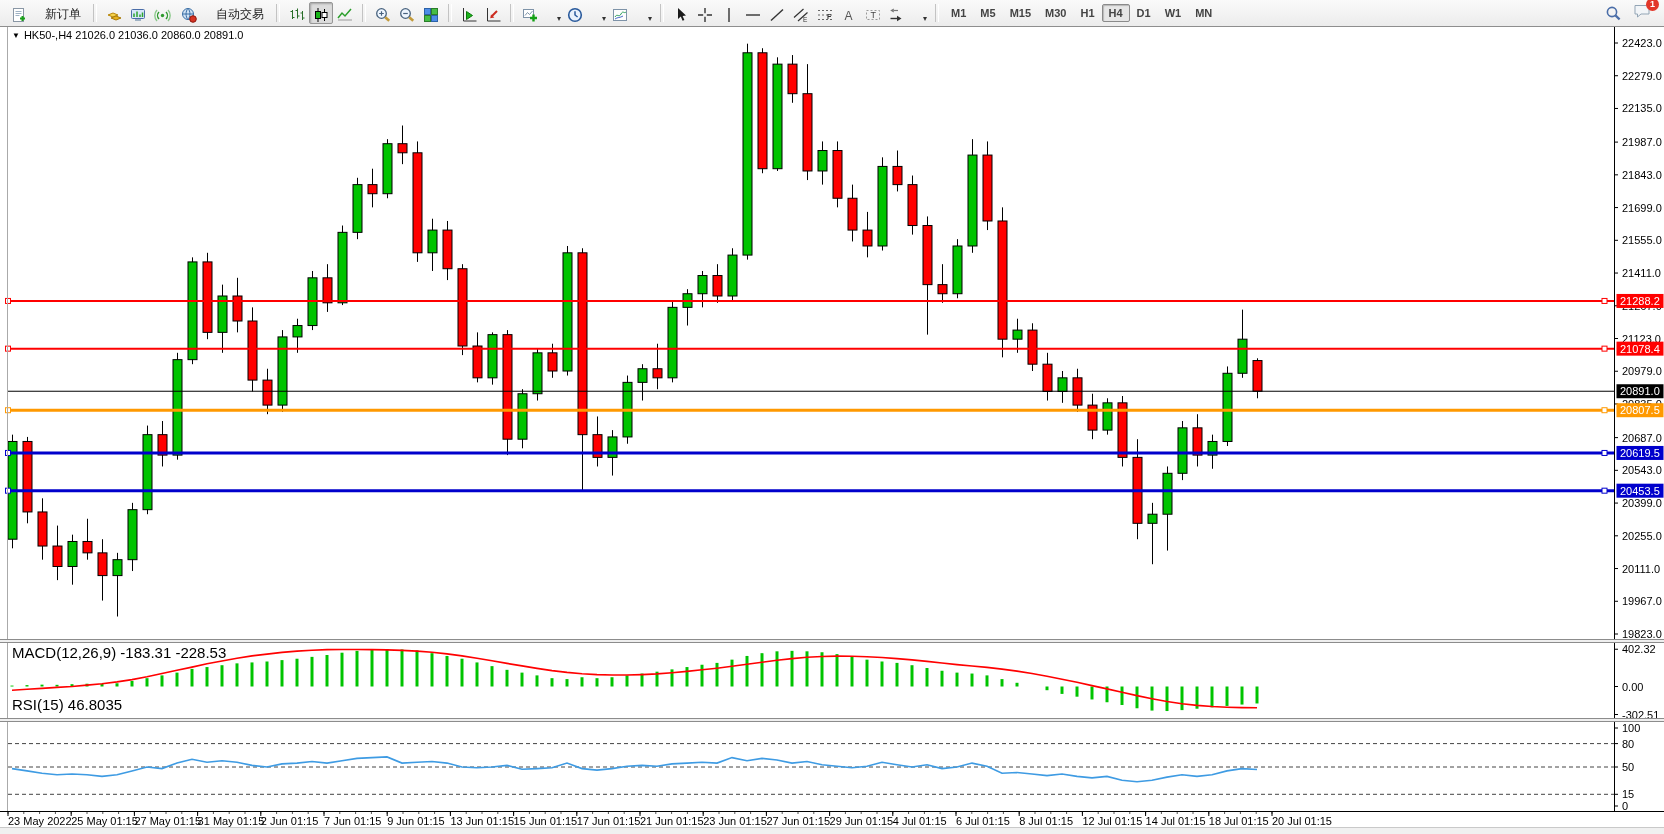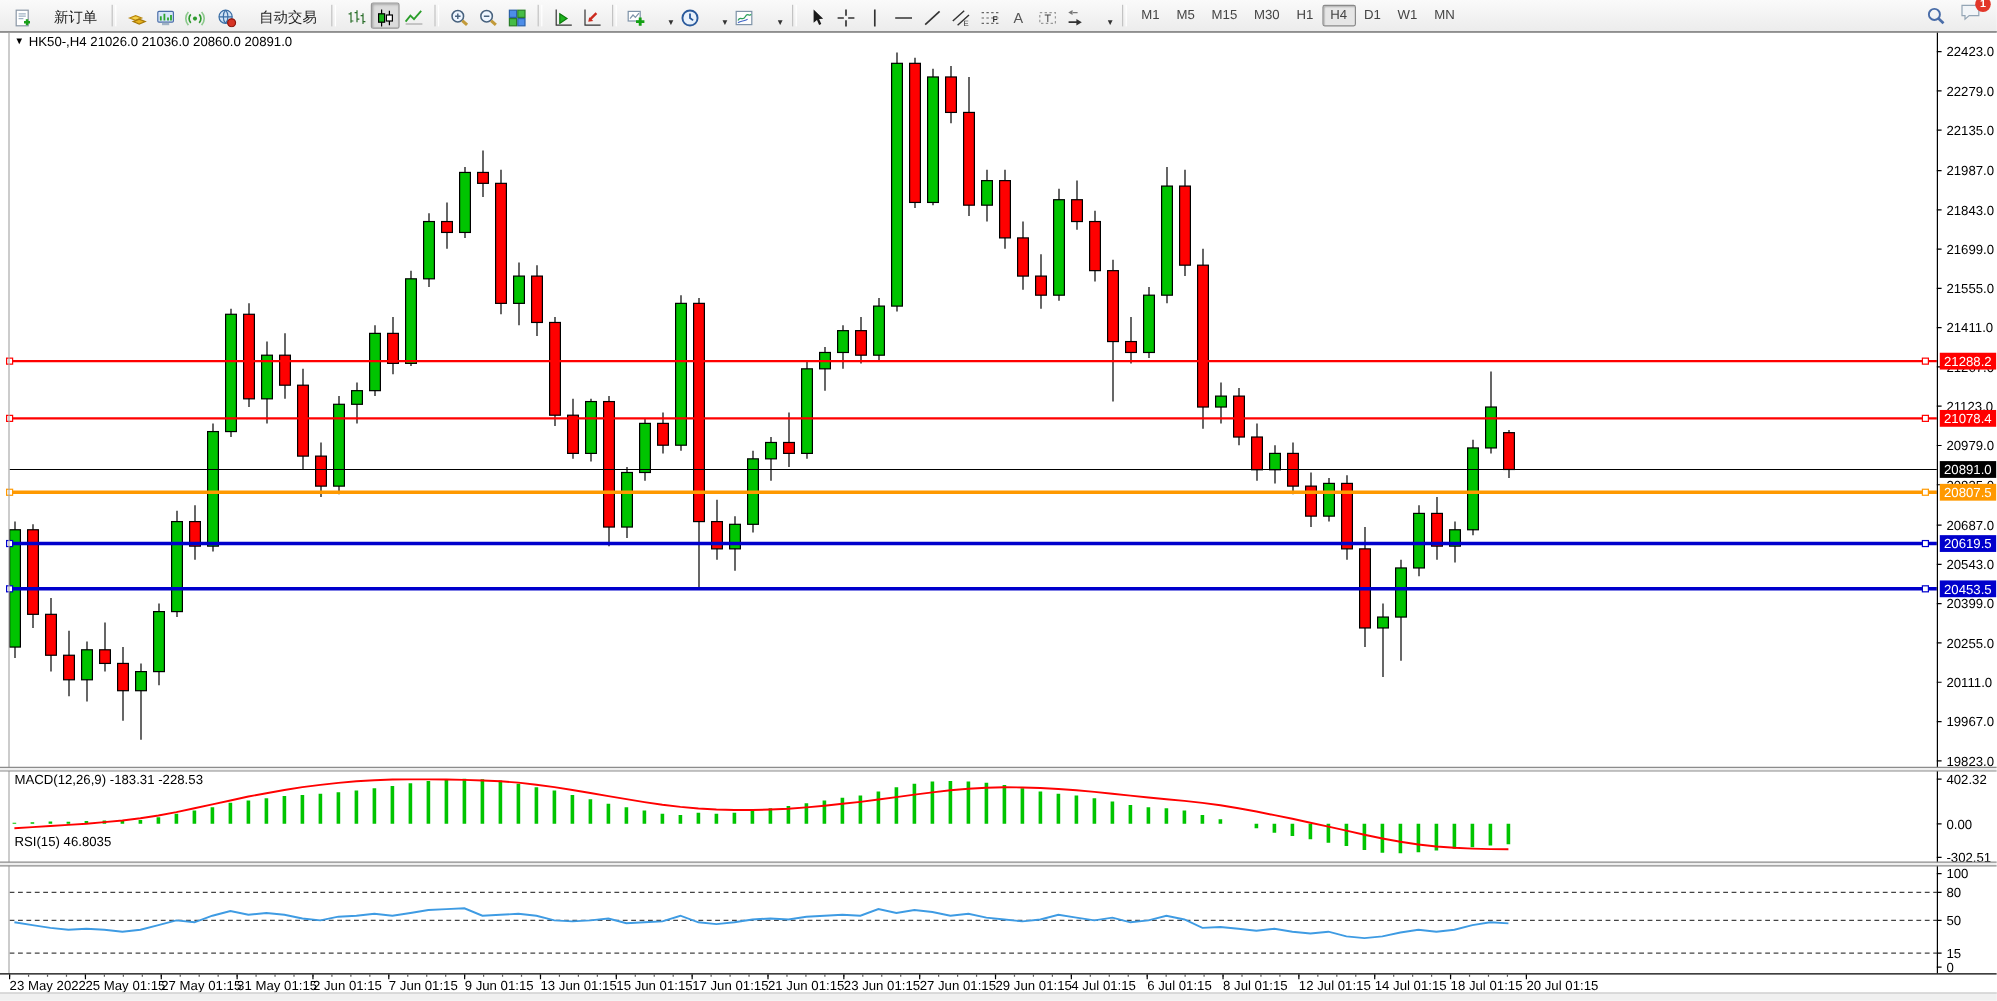--- a/index.html
+++ b/index.html
@@ -2,29 +2,29 @@
 <html><head>
 <meta charset="utf-8">
 <style>
   html,body{margin:0;padding:0}
   body{width:1664px;height:834px;font-family:"Liberation Sans",sans-serif;background:#fff;overflow:hidden;position:relative}
   .tb{position:absolute;top:0;left:0;right:0;height:26px;background:linear-gradient(#fafafa,#ececec);border-bottom:1px solid #8e8e8e;display:flex;align-items:center;padding:0 4px;z-index:10}
   .btn{height:22px;min-width:24px;padding:0 2px;display:flex;align-items:flex-end;justify-content:center;gap:18px;border:1px solid transparent;border-radius:2px;font-size:12px;color:#222;box-sizing:border-box}
   .btn.lab{padding:0 6px;white-space:nowrap}
   .btn.active{background:#dcdcdc;border-color:#979797;box-shadow:inset 1px 1px 2px rgba(0,0,0,.25)}
   .sep{width:2px;height:18px;margin:0 5px;border-left:1px solid #c3c3c3;border-right:1px solid #fff}
-  .tf{font-size:11px;font-weight:normal;color:#444;padding:2px 6px;border:1px solid transparent;border-radius:2px}
+  .tf{font-size:11px;font-weight:bold;color:#444;padding:2px 6px;border:1px solid transparent;border-radius:2px}
   .tf.active{border-color:#8a8a8a;background:#e6e6e6;box-shadow:inset 1px 1px 1px rgba(0,0,0,.2)}
   .dd{font-size:8px;color:#333;margin-left:1px}
   .right{margin-left:auto;display:flex;align-items:center;gap:10px;margin-right:8px}
   .chatwrap{position:relative}
   .badge{position:absolute;top:-5px;right:-7px;background:#e2372a;color:#fff;border-radius:50%;width:13px;height:13px;font-size:9px;line-height:13px;text-align:center;font-weight:bold}
   .ttl{position:absolute;top:29px;left:12px;font-size:11px;color:#000;z-index:5;white-space:nowrap}
   .ttl .tri{font-size:8px;vertical-align:1px;margin-right:4px}
-  .ind{position:absolute;left:12px;font-size:11px;color:#000;z-index:5;white-space:nowrap}
+  .ind{position:absolute;left:12px;font-size:15px;color:#000;z-index:5;white-space:nowrap}
   #cv{position:absolute;top:0;left:0;z-index:1}
   .statusbar{position:absolute;left:0;right:0;bottom:0;height:6px;background:#f0f0f0;border-top:1px solid #c9c9c9;z-index:4}
   svg text{font-family:"Liberation Sans",sans-serif}
 </style>
 </head>
 <body>
 
 <div class="tb">
   <div class="btn lab">
     <svg width="16" height="16">

